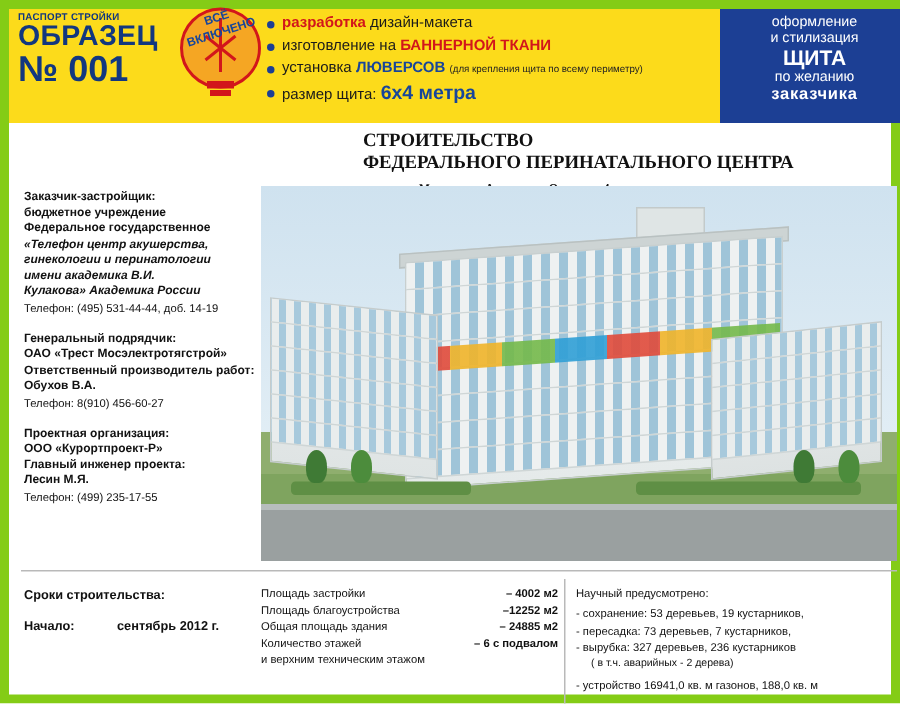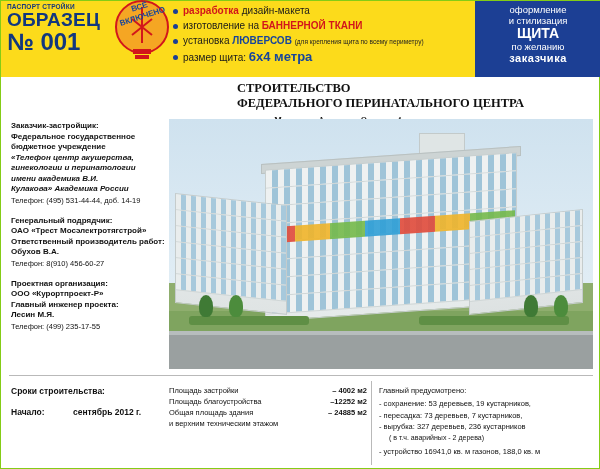--- a/index.html
+++ b/index.html
@@ -4,21 +4,21 @@
 <style>
   html,body{margin:0;padding:0;}
   body{
     width:600px;height:469px;
     background:#ffffff;
     font-family:"Liberation Sans", sans-serif;
     overflow:hidden;
   }
   .page{
     position:relative;width:600px;height:469px;
-    border:1px solid #84cc16;
+    border:6px solid #84cc16;
     box-sizing:border-box;
     background:#fff;
   }
 
   
   .banner{
     position:absolute;left:0;top:0;width:600px;height:76px;
     background:#fcdb1b;
     box-sizing:border-box;
   }
@@ -276,22 +276,22 @@
     <div class="tree" style="left:30px;"></div>
     <div class="tree t2" style="left:60px;"></div>
     <div class="tree" style="left:355px;"></div>
     <div class="tree t2" style="left:385px;"></div>
   </div>
 
   <div class="leftcol">
 
     <div class="blk">
       <div class="lbl">Заказчик-застройщик:</div>
+      <div class="val">бюджетное учреждение</div>
       <div class="val">Федеральное государственное</div>
-      <div class="val">бюджетное учреждение</div>
       <div class="val ital">«Телефон центр акушерства,</div>
       <div class="val ital">гинекологии и перинатологии</div>
       <div class="val ital">имени академика В.И.</div>
       <div class="val ital">Кулакова» Академика России</div>
       <div class="phone">Телефон: (495) 531-44-44, доб. 14-19</div>
     </div>
 
     <div class="blk">
       <div class="lbl">Генеральный подрядчик:</div>
       <div class="val">ОАО «Трест Мосэлектротягстрой»</div>
@@ -326,25 +326,29 @@
       <span class="mv">– 4002 м2</span>
     </div>
     <div class="mrow">
       <span>Площадь благоустройства</span>
       <span class="mv">–12252  м2</span>
     </div>
     <div class="mrow">
       <span>Общая площадь здания</span>
       <span class="mv">– 24885 м2</span>
     </div>
+    <div class="mrow">
+      <span>Количество этажей</span>
+      <span class="mv">– 6 с подвалом</span>
+    </div>
     <div class="mnote">и верхним техническим этажом</div>
   </div>
 
   <div class="bl-right">
-    <div class="rtitle">Главный предусмотрено:</div>
+    <div class="rtitle">Научный предусмотрено:</div>
     <div class="rrow">- сохранение:  53 деревьев, 19 кустарников,</div>
     <div class="rrow">- пересадка:   73 деревьев, 7 кустарников,</div>
     <div class="rrow">- вырубка:      327 деревьев, 236 кустарников</div>
     <div class="rsub">( в т.ч. аварийных - 2 дерева)</div>
     <div class="rrow" style="margin-top:3px;">- устройство 16941,0 кв. м газонов, 188,0 кв. м</div>
   </div>
 
 </div>
 
 </body></html>

